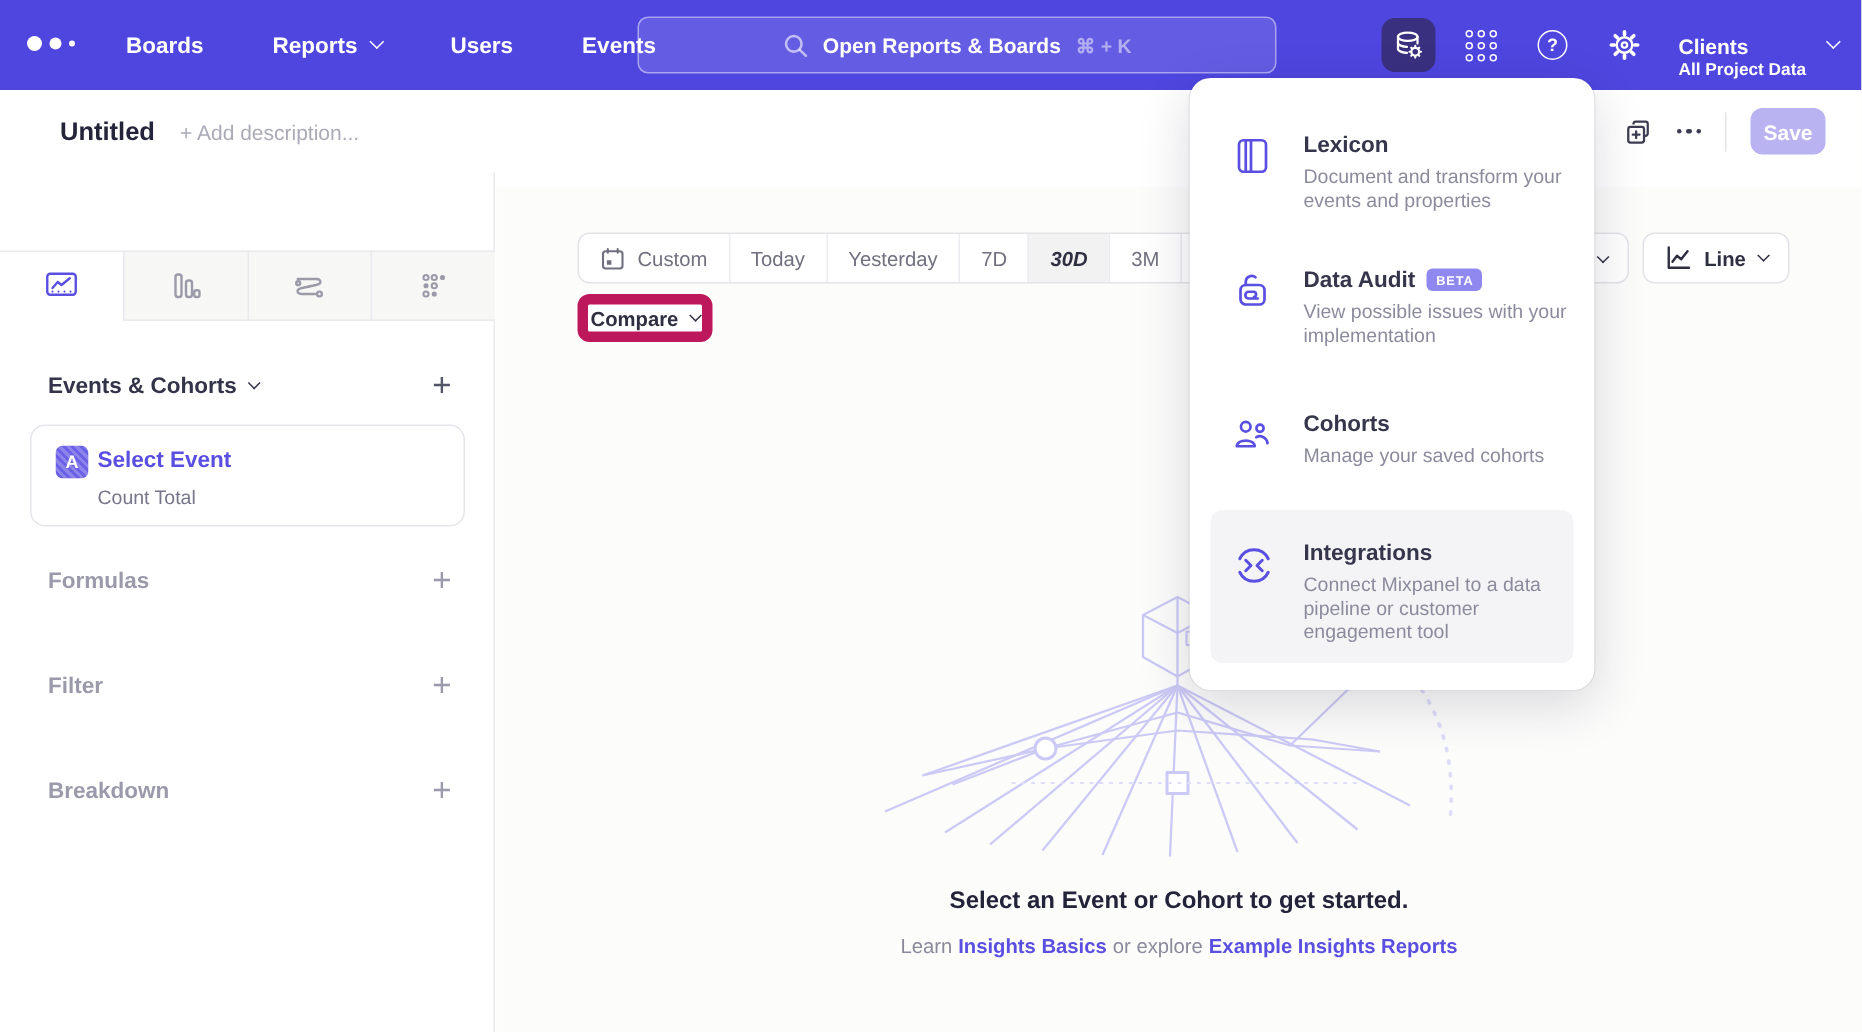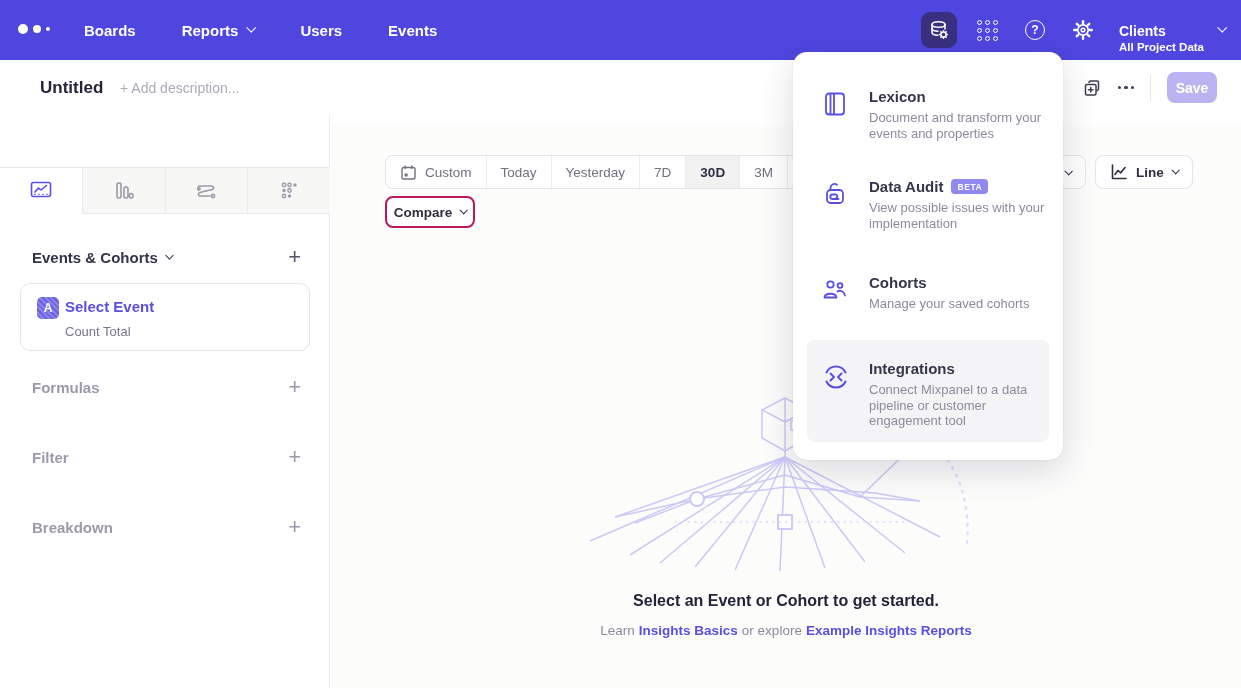--- a/index.html
+++ b/index.html
@@ -60,26 +60,26 @@
   .abadge { position:absolute; left:16px; top:13px; width:22px; height:22px; border-radius:5px; color:#fff; font-size:12px; font-weight:700; display:flex; align-items:center; justify-content:center;
             background:repeating-linear-gradient(45deg, rgba(255,255,255,0.22) 0 2px, rgba(255,255,255,0) 2px 4px), #6b61e6; }
   .event-card .ev-title { position:absolute; left:44px; top:14px; font-size:15px; font-weight:700; color:#5a4fe0; }
   .event-card .ev-sub { position:absolute; left:44px; top:40px; font-size:13px; color:#77768a; }
 
   
   .main { position:absolute; left:331px; top:125px; width:910px; height:573px; background:#fcfcfb; }
   .seg-control { position:absolute; left:54px; top:30px; height:34px; display:flex; background:#fff; border:1px solid #e3e3e8; border-radius:8px; overflow:hidden; }
   .seg { display:flex; align-items:center; gap:8px; padding:0 14px; font-size:13.5px; color:#70707f; border-left:1px solid #ececf0; cursor:pointer; white-space:nowrap; }
   .seg:first-child { border-left:none; }
-  .seg.active { background:#f2f2f3; color:#2f2f42; font-weight:700; }
+  .seg.active { background:#f2f2f3; color:#2f2f42; font-weight:700;font-style:italic; }
   .interval-btn { position:absolute; left:679px; top:30px; width:76px; height:34px; background:#fff; border:1px solid #e3e3e8; border-radius:8px; display:flex; align-items:center; justify-content:flex-end; padding-right:14px; color:#2f2f42; cursor:pointer; }
   .interval-btn .chev { width:6px; height:6px; margin:0; }
   .linetype-btn { position:absolute; left:764px; top:30px; width:98px; height:34px; background:#fff; border:1px solid #e3e3e8; border-radius:8px; display:flex; align-items:center; justify-content:center; gap:8px; font-size:13.5px; font-weight:700; color:#2f2f42; cursor:pointer; }
   .linetype-btn .chev { width:6px; height:6px; margin:0 0 2px 0; }
-  .compare-btn { position:absolute; left:54px; top:71px; width:90px; height:32px; background:#fff; border:2px solid #be185d; border-radius:8px; display:flex; align-items:center; justify-content:center; gap:8px; font-size:13.5px; font-weight:700; color:#2f2f42; cursor:pointer; }
+  .compare-btn { position:absolute; left:54px; top:71px; width:90px; height:32px; background:#fff; border:7px solid #be185d; border-radius:8px; display:flex; align-items:center; justify-content:center; gap:8px; font-size:13.5px; font-weight:700; color:#2f2f42; cursor:pointer; }
   .compare-btn .chev { width:6px; height:6px; margin:0 0 2px 0; }
   .empty-illust { position:absolute; left:244px; top:240px; }
   .empty-head { position:absolute; left:0; top:467px; width:910px; text-align:center; font-size:16px; font-weight:700; color:#23233a; }
   .empty-sub { position:absolute; left:0; top:498px; width:910px; display:flex; justify-content:center; gap:4px; font-size:13.5px; color:#8a8a9b; }
   .empty-sub .lnk { color:#5a4fe0; font-weight:700; cursor:pointer; }
 
   
   .menu-panel { position:absolute; left:793px; top:52px; width:270px; height:408px; background:#fff; border-radius:14px; box-shadow:0 10px 34px rgba(30,30,60,0.16), 0 0 1px rgba(30,30,60,0.2); z-index:60; }
   .menu-item { position:absolute; left:14px; width:242px; display:flex; gap:18px; padding:10px 10px 10px 14px; border-radius:8px; cursor:pointer; }
   .menu-item .mi-icon { flex:0 0 30px; margin-top:2px; color:#5a4fe0; }
@@ -107,20 +107,28 @@
       <div class="nav-item">
           <span>Reports</span>
           <span class="chev"></span>
         </div>
       <div class="nav-item">
           <span>Users</span>
         </div>
       <div class="nav-item">
           <span>Events</span>
         </div>
+    </div>
+    <div class="searchbar">
+      <svg width="17" height="17" viewBox="0 0 17 17">
+          <circle cx="7.2" cy="7.2" r="5.2" fill="none" stroke="rgba(255,255,255,0.6)" stroke-width="1.7"></circle>
+          <line x1="11.2" y1="11.2" x2="15.3" y2="15.3" stroke="rgba(255,255,255,0.6)" stroke-width="1.7" stroke-linecap="round"></line>
+        </svg>
+      <span class="q">Open Reports &amp; Boards</span>
+      <span class="sc">⌘ + K</span>
     </div>
     <div class="nav-right">
       <div class="icon-btn active">
         <svg width="22" height="22" viewBox="0 0 22 22" fill="none" stroke="#fff" stroke-width="1.5" stroke-linecap="round">
           <ellipse cx="10.5" cy="5.5" rx="6.5" ry="2.8"></ellipse>
           <path d="M4,5.5 V13.5 C4,15 6.8,16.2 10,16.3"></path>
           <path d="M17,5.5 V10"></path>
           <path d="M4,9.5 C4,11 6.8,12.2 10,12.3"></path>
           <circle cx="15.5" cy="15.5" r="2.6"></circle>
           <g stroke-width="1.4">

